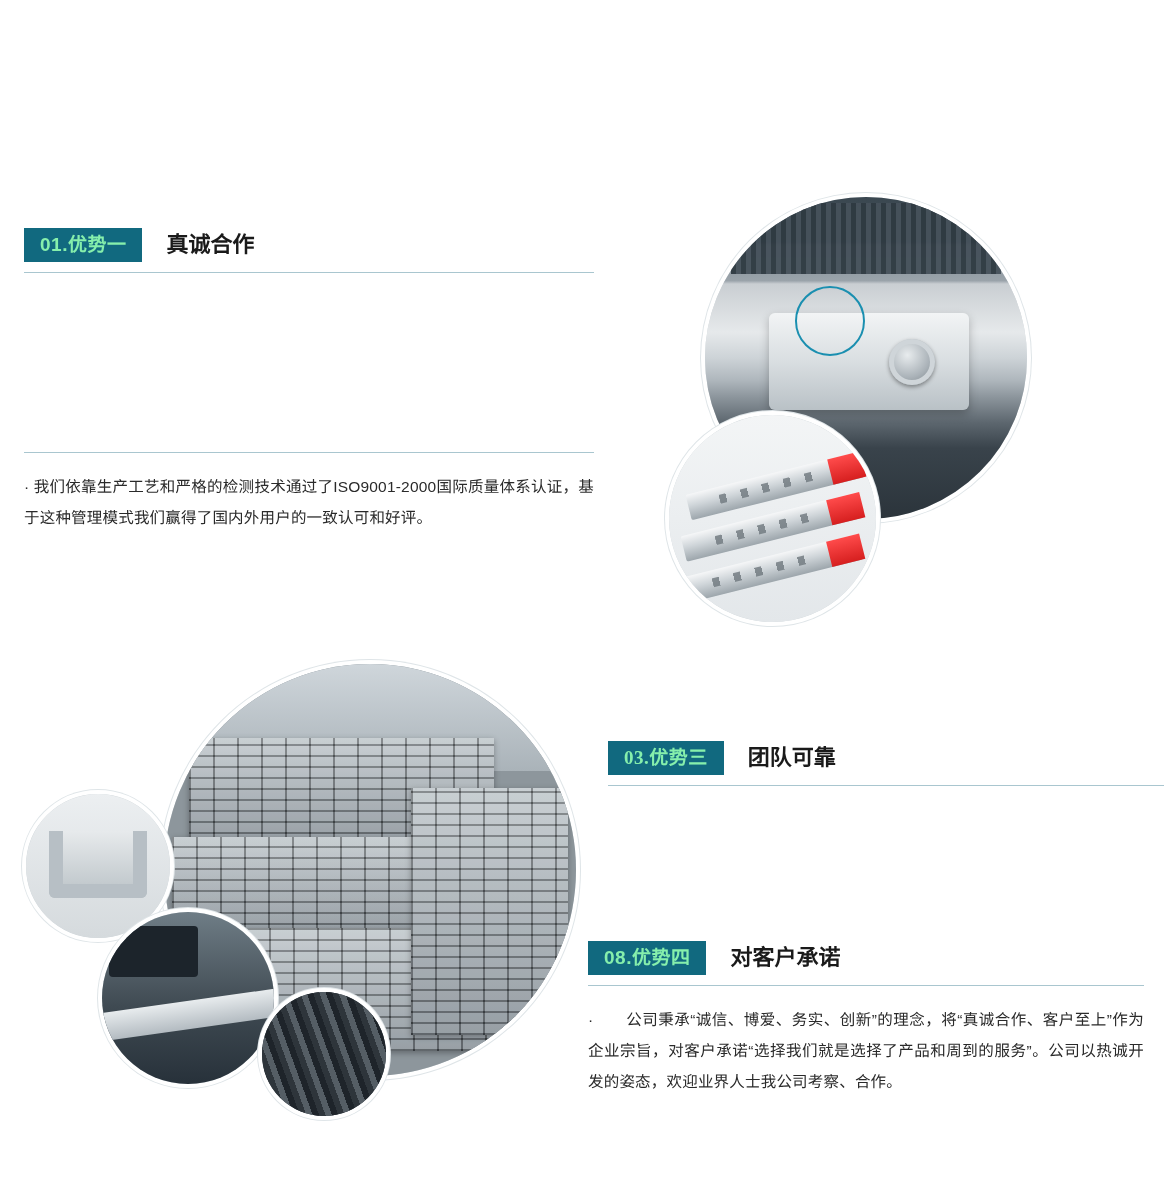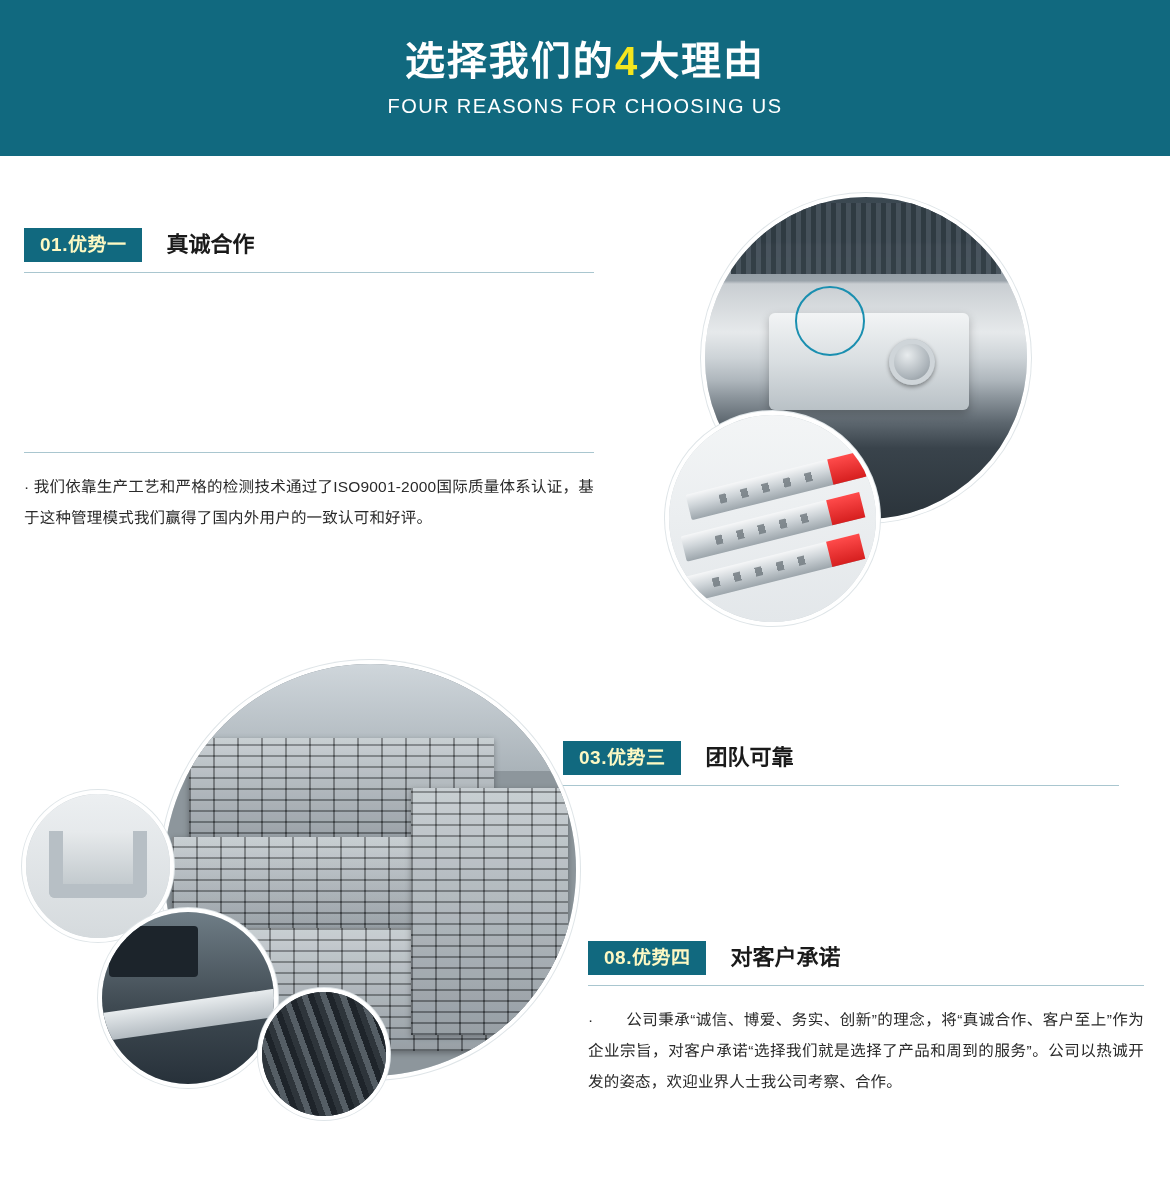--- a/index.html
+++ b/index.html
@@ -52,21 +52,21 @@
     position: absolute;
   }
   .feature-head {
     display: flex;
     align-items: flex-end;
     position: relative;
     height: 40px;
   }
   .badge {
     background: #11697f;
-    color: #fef9c3;
+    color: #86efac;
     font-size: 19px;
     font-weight: bold;
     padding: 7px 16px 8px 16px;
     line-height: 1;
     white-space: nowrap;
     letter-spacing: 0.5px;
   }
   .feature-title {
     font-size: 22px;
     font-weight: bold;
@@ -211,26 +211,20 @@
   }
 
   
   .outline-circle { border: 2px solid #1a8fb0; }
 </style>
 </head>
 <body>
 
 <div class="page">
 
-  <div class="banner">
-    <div class="banner-title">
-      <span>选择我们的</span><span class="accent">4</span><span>大理由</span>
-    </div>
-    <div class="banner-sub">FOUR REASONS FOR CHOOSING US</div>
-  </div>
 
   <div class="feature" style="left:24px; top:222px; width:570px;">
     <div class="feature-head">
       <div class="badge">01.优势一</div>
       <div class="feature-title">真诚合作</div>
     </div>
     <div class="rule"></div>
   </div>
 
   <div class="feature" style="left:24px; top:442px; width:570px;">
@@ -285,21 +279,21 @@
     <div class="photo-shop">
       <div class="dark"></div>
       <div class="bar"></div>
     </div>
   </div>
 
   <div class="circle c-border" style="left:258px; top:988px; width:132px; height:132px;">
     <div class="photo-bundle"></div>
   </div>
 
-  <div class="feature" style="left:563px; top:735px; width:556px;">
+  <div class="feature" style="left:608px; top:735px; width:556px;font-family:Liberation Serif, serif;">
     <div class="feature-head">
       <div class="badge">03.优势三</div>
       <div class="feature-title">团队可靠</div>
     </div>
     <div class="rule"></div>
   </div>
 
   <div class="feature" style="left:588px; top:935px; width:556px;">
     <div class="feature-head">
       <div class="badge">08.优势四</div>

